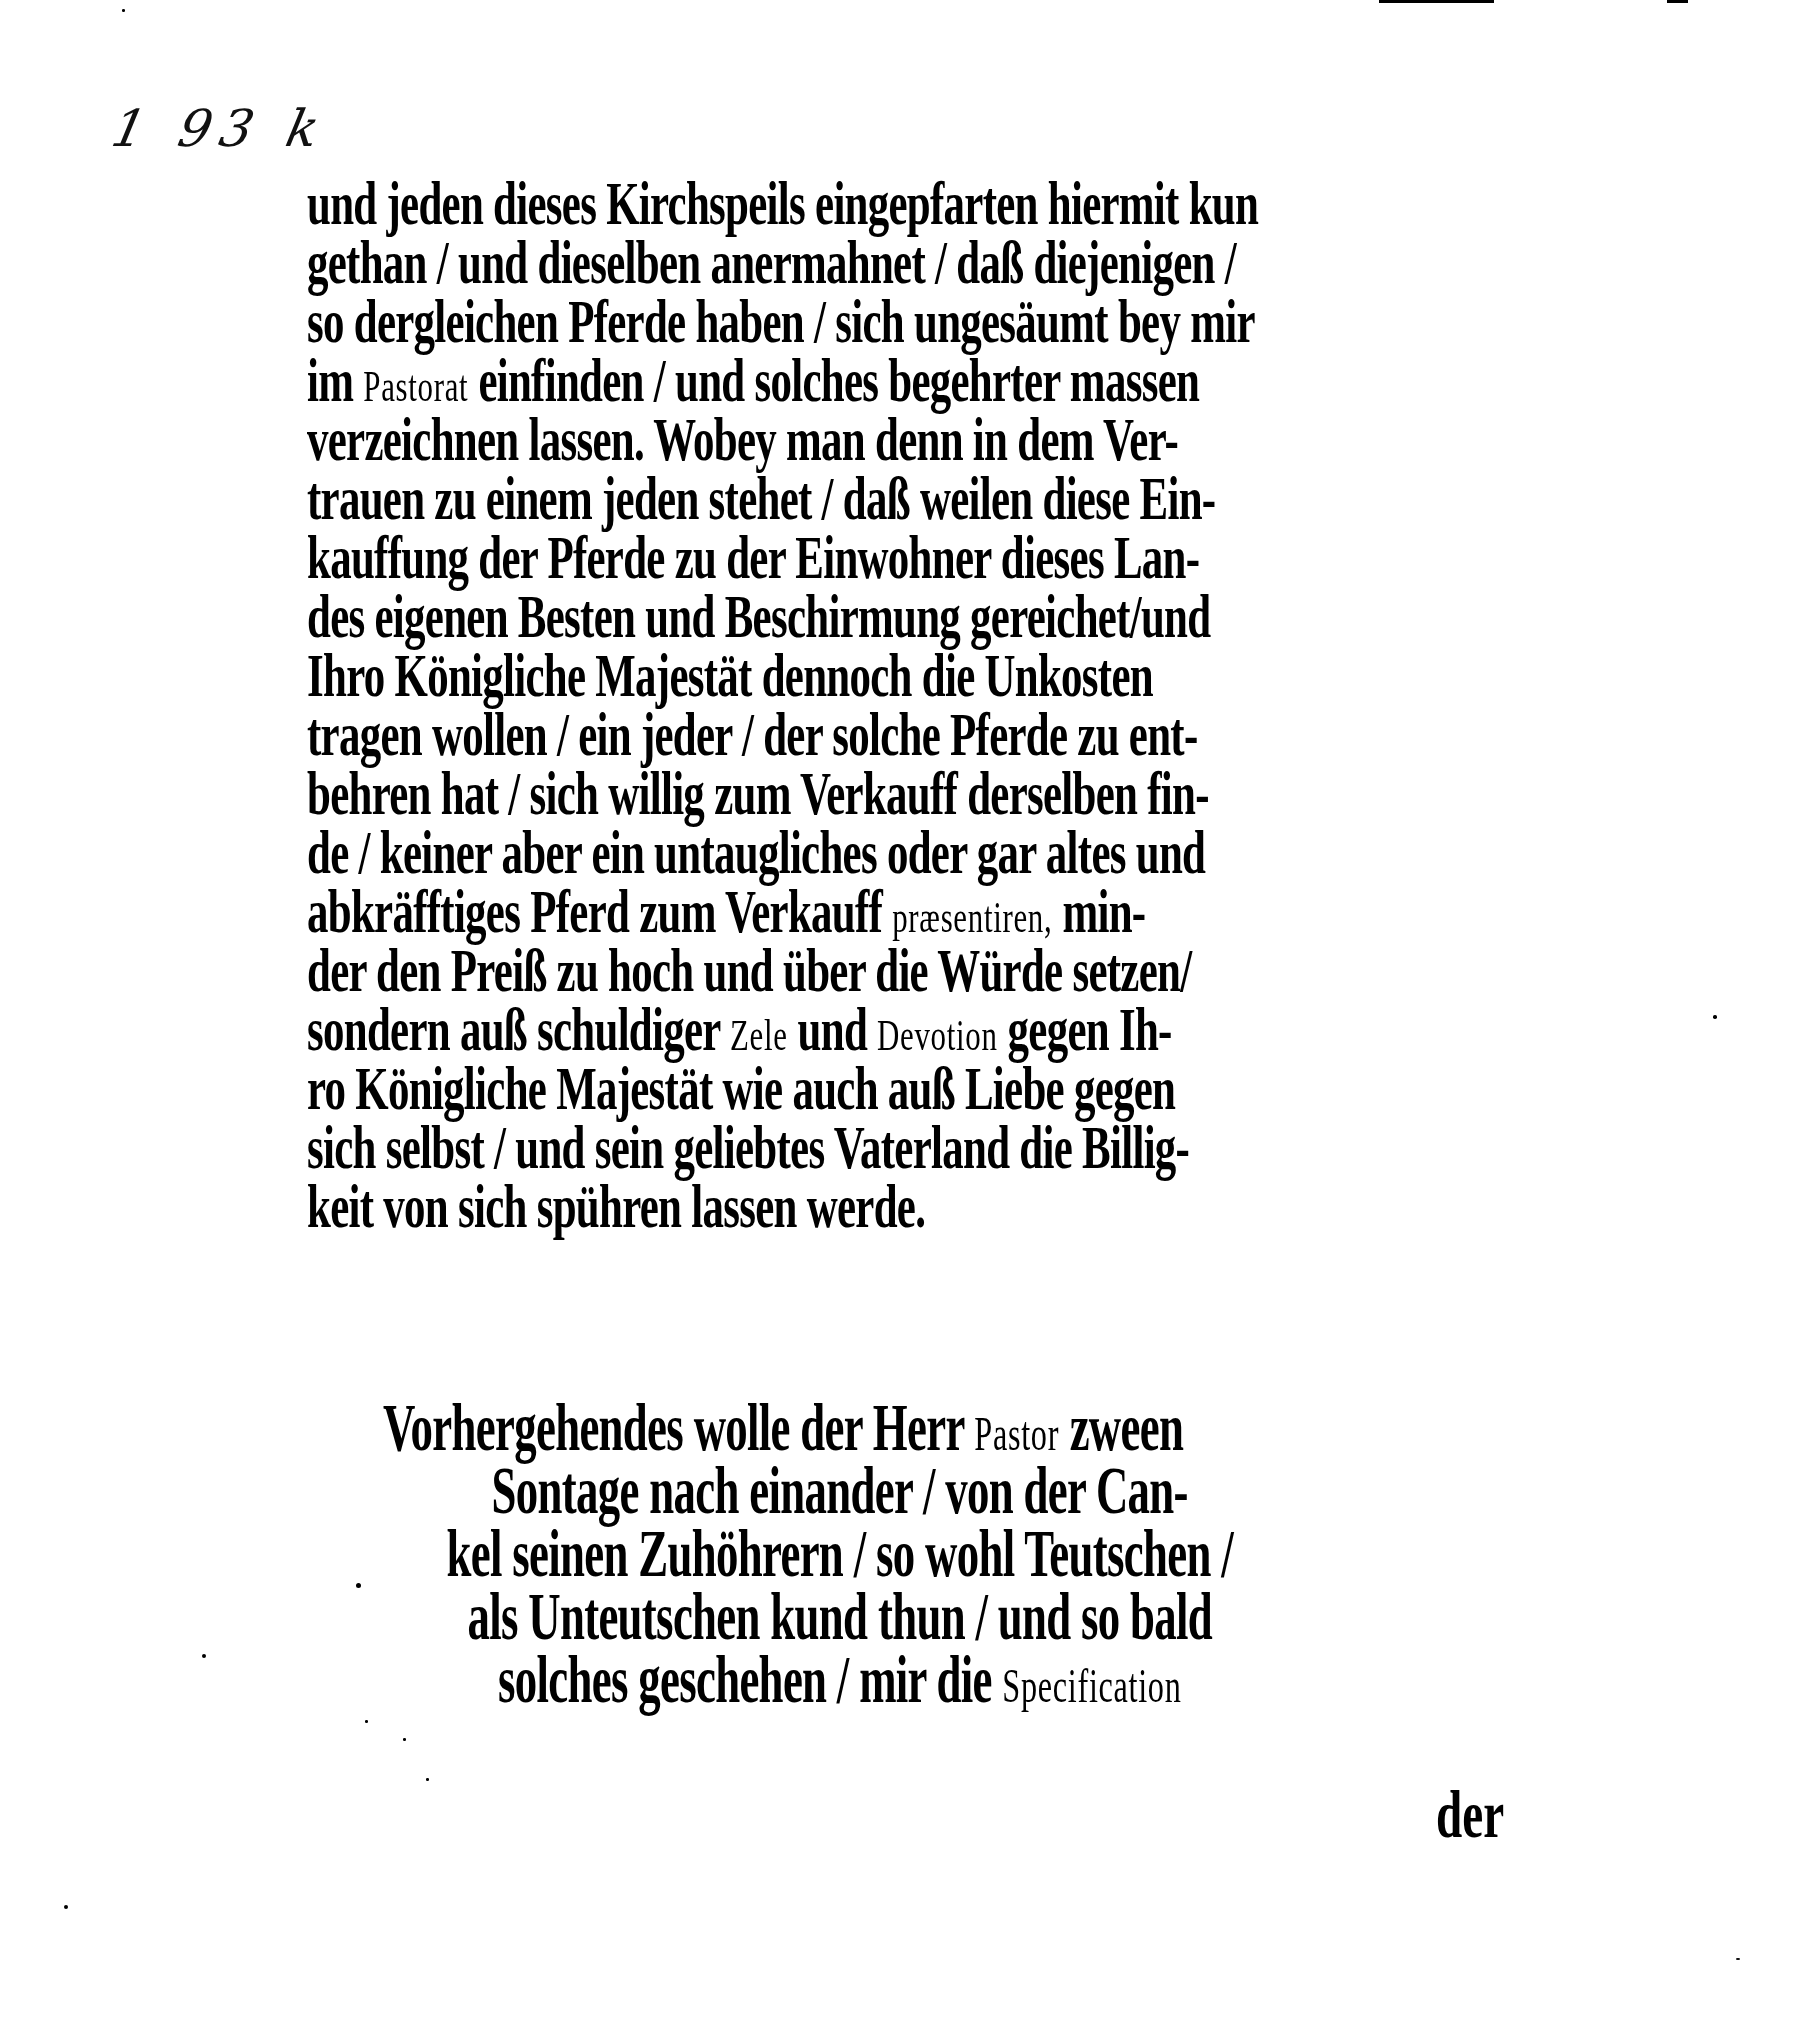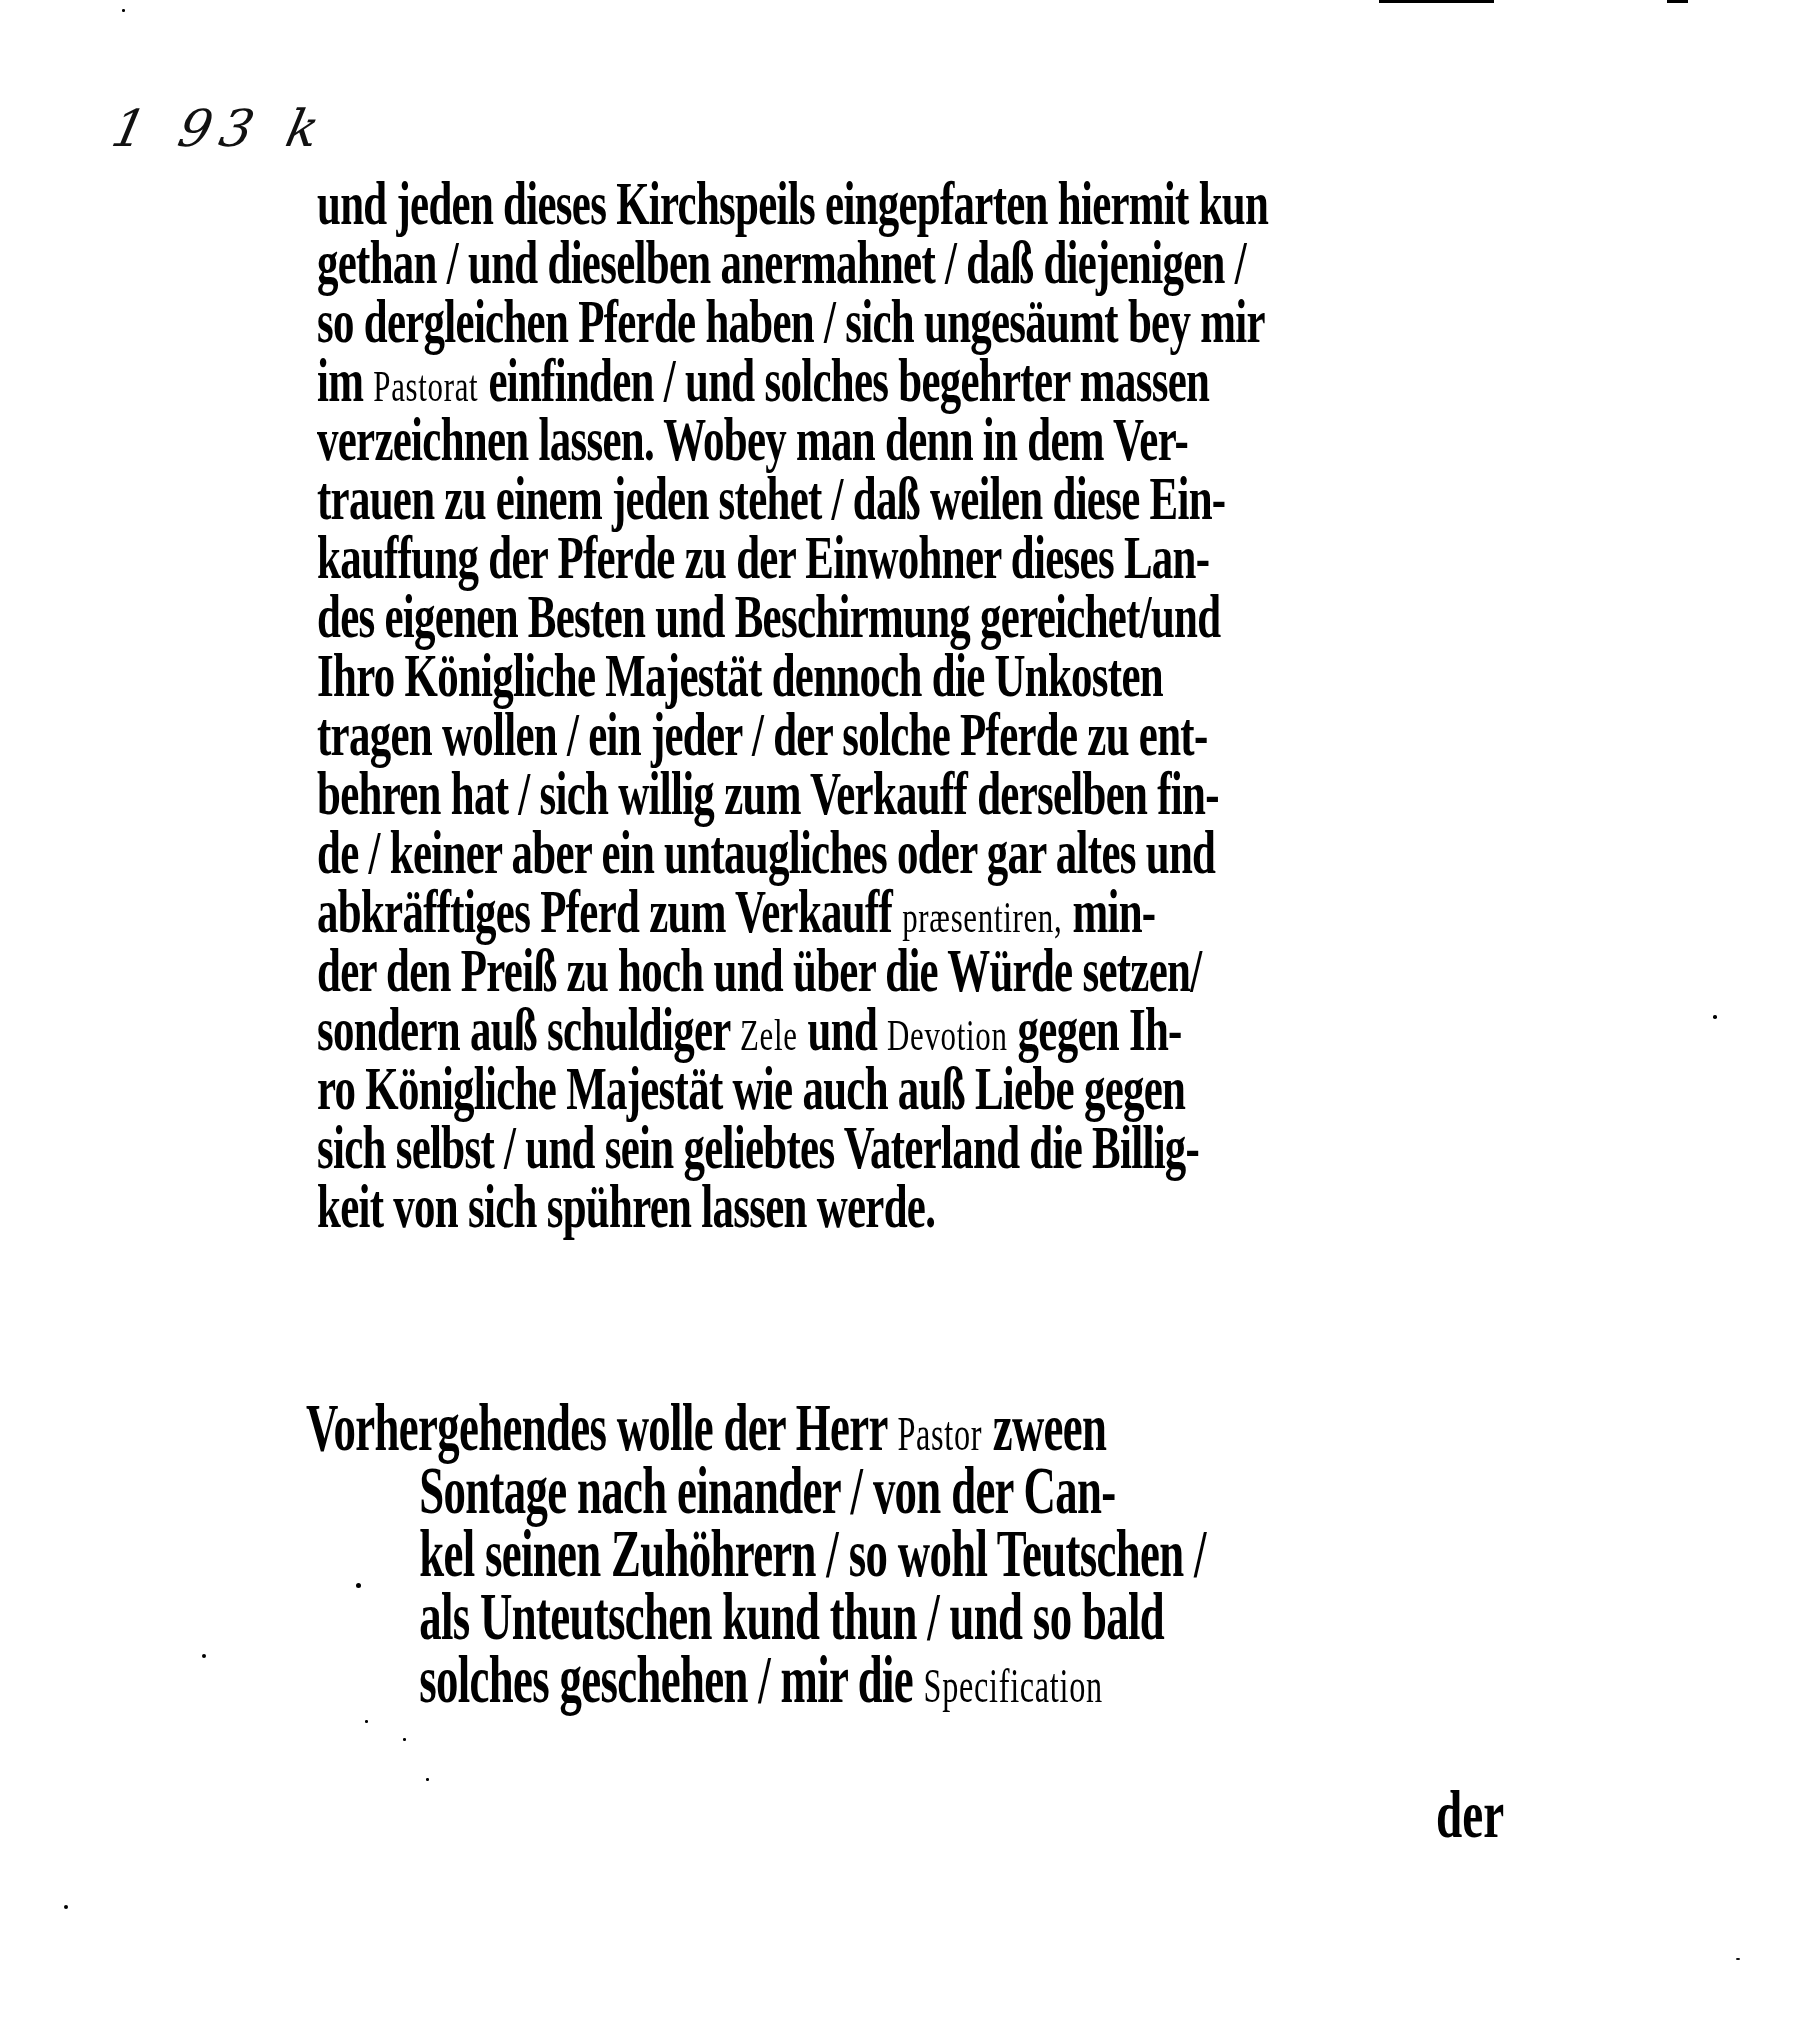--- a/index.html
+++ b/index.html
@@ -28,29 +28,30 @@
       font-family: "DejaVu Serif", serif;
       font-style: italic;
       font-size: 51px;
       letter-spacing: 8.9px;
       color: #111;
       transform: skewX(-12deg);
       font-weight: normal;
     }
     .para1 {
       position: absolute;
-      left: 317px;
+      left: 307px;
       top: 174px;
       width: 1224px;
     }
     .para2 {
       position: absolute;
-      left: 306px;
+      left: 318px;
       top: 1396px;
       width: 1224px;
+      text-align: center;
     }
     .line {
       display: block;
       white-space: nowrap;
       font-family: "Liberation Serif", serif;
       font-weight: bold;
       font-size: 55px;
       line-height: 59px;
       height: 59px;
       letter-spacing: -0.9px;

